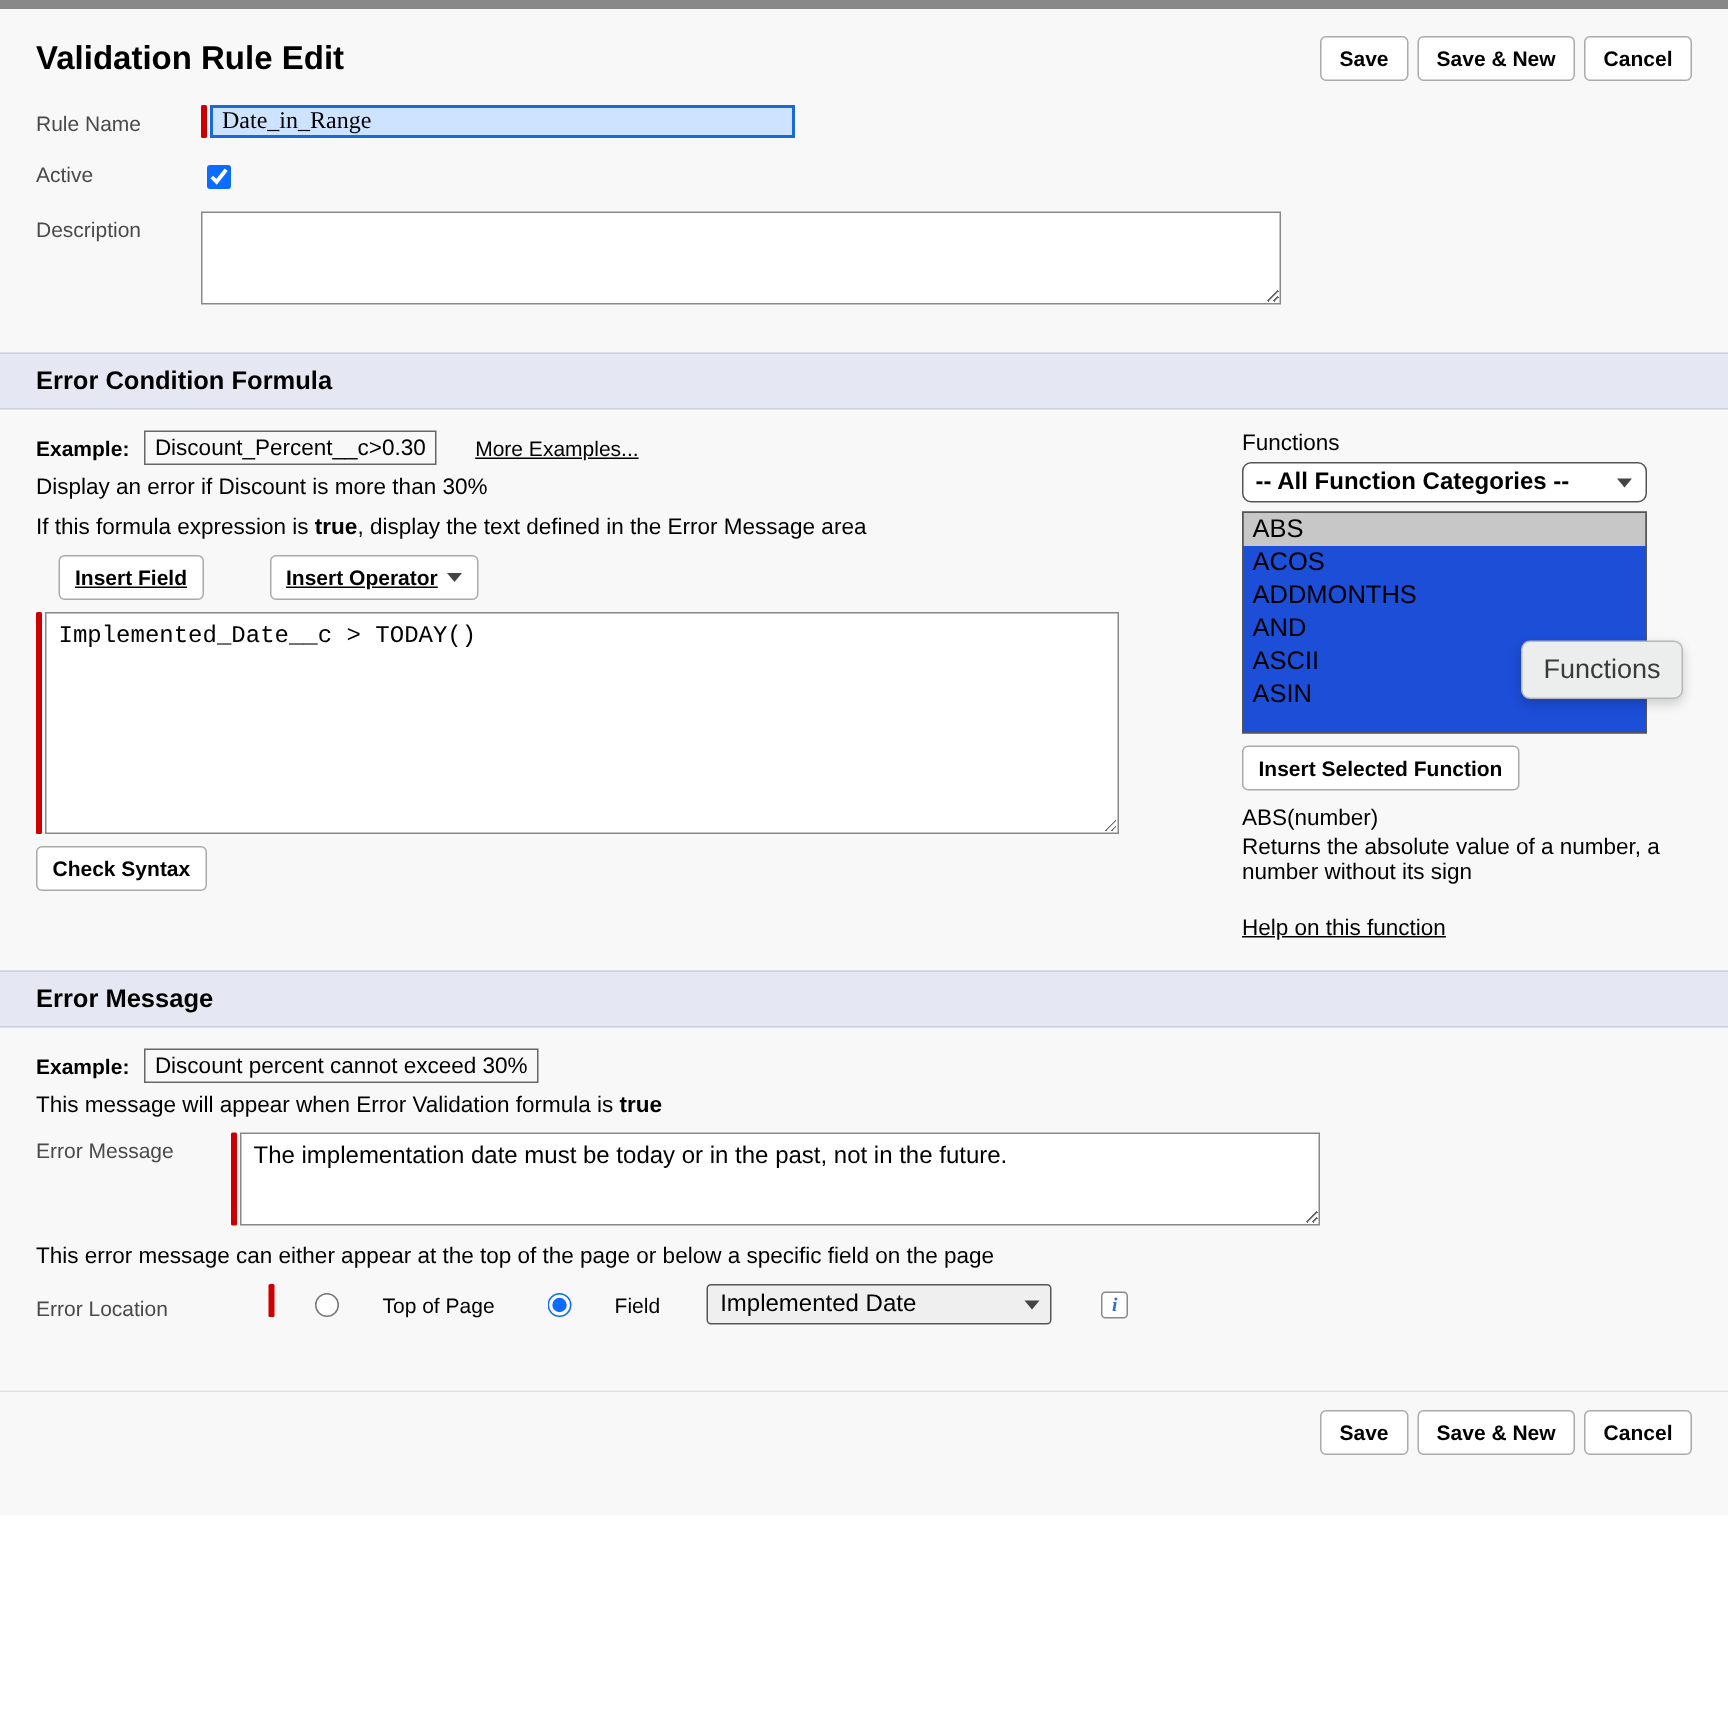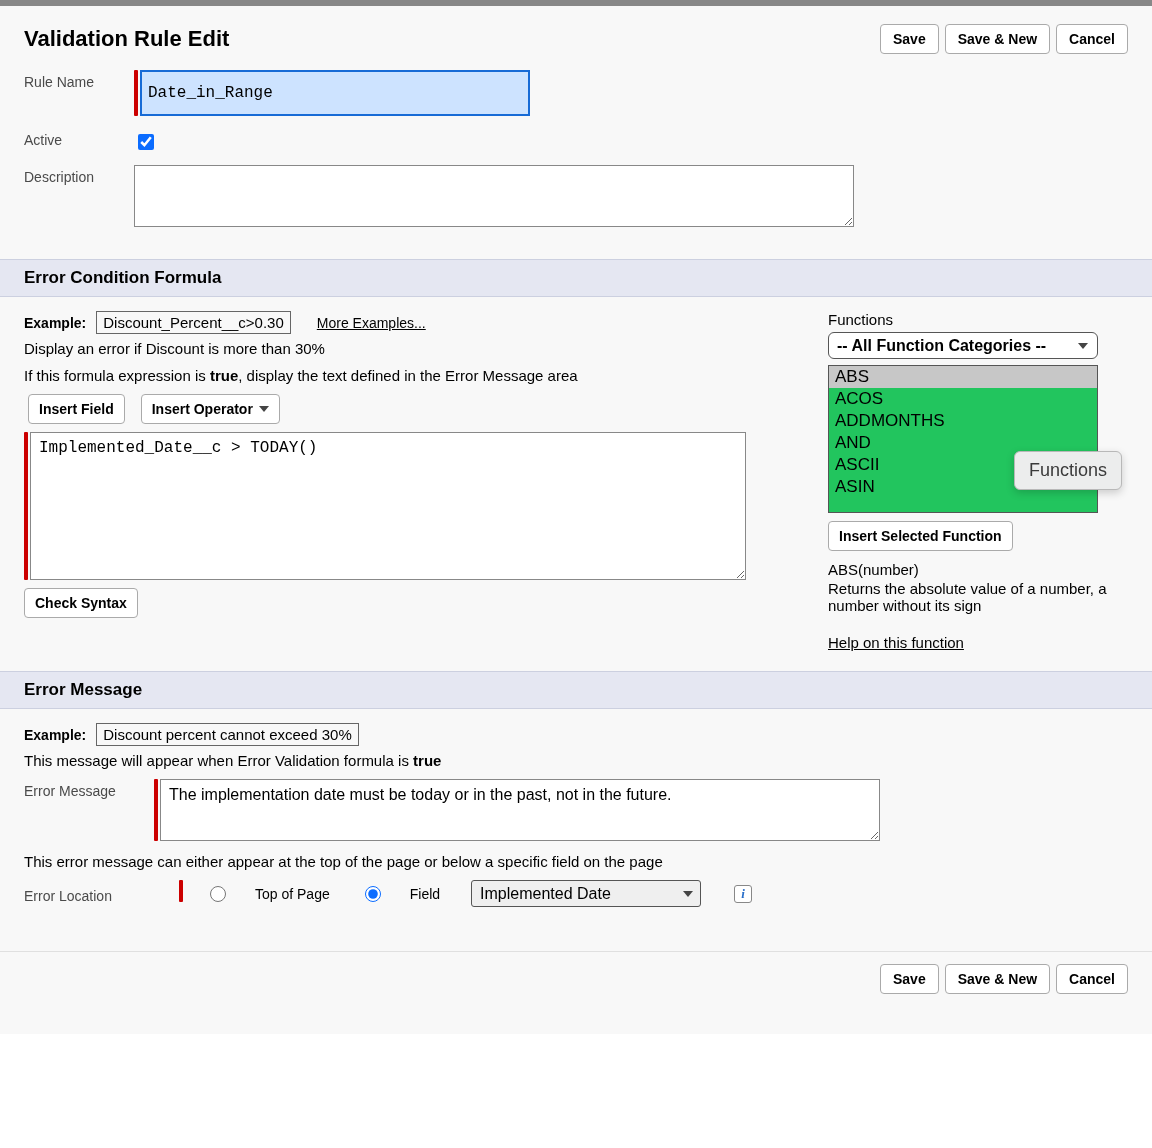--- a/index.html
+++ b/index.html
@@ -53,23 +53,23 @@
     padding-top: 4px;
   }
   .req-bar {
     width: 4px;
     background: #c00;
     align-self: stretch;
     margin-right: 2px;
     border-radius: 1px;
   }
   .text-input {
-    font-family: Liberation Mono, monospace;
-    font-size: 16px;
-    padding: 12px 6px;
+    font-family: Liberation Serif, serif;
+    font-size: 16px;
+    padding: 0 6px;
     border: 2px solid #176bd6;
     width: 390px;
     background: #cde3ff;
     color: #000;
   }
   .checkbox {
     width: 16px;
     height: 16px;
     accent-color: #0b6cff;
     margin-top: 6px;
@@ -101,21 +101,21 @@
   .right-col { width: 300px; }
   .example-row { display:flex; align-items:center; gap:10px; margin-bottom:6px;}
   .example-label { font-weight: bold; }
   .example-box {
     border: 1px solid #666;
     padding: 2px 6px;
     font-size: 15px;
   }
   .more-link { text-decoration: underline; cursor: pointer; margin-left: 16px; }
   .desc-line { margin: 6px 0 10px 0; font-size: 15px; color:#000;}
-  .inline-btn-row { display:flex; gap: 16px; margin: 10px 0 8px 4px;}
+  .inline-btn-row { display:flex; gap: 44px; margin: 10px 0 8px 15px; text-decoration: underline;}
   .small-btn {
     font-family: inherit;
     font-size: 14px;
     font-weight: bold;
     background: #fff;
     border: 1px solid #aaa;
     border-radius: 4px;
     padding: 6px 10px;
     cursor: pointer;
     display: inline-flex;
@@ -154,21 +154,21 @@
   .select-wrap { position: relative; width: 270px; margin-bottom: 6px;}
   .select-wrap .caret {
     position: absolute; right: 10px; top: 50%; transform: translateY(-50%);
     pointer-events: none;
   }
   .func-list {
     width: 270px;
     height: 148px;
     border: 1px solid #555;
     overflow-y: scroll;
-    background: #22c55e;
+    background: #1d4ed8;
     font-size: 17px;
   }
   .func-item { padding: 1px 6px; cursor: pointer; }
   .func-item.selected { background: #c7c7c7; }
   .func-sig { font-size: 15px; margin-top:10px; }
   .func-desc { font-size: 15px; color:#000; margin-top: 2px; }
   .help-link { text-decoration: underline; cursor:pointer; display:inline-block; margin-top: 20px; font-size:15px;}
   .tooltip-badge {
     position: absolute;
     background: #eceded;

